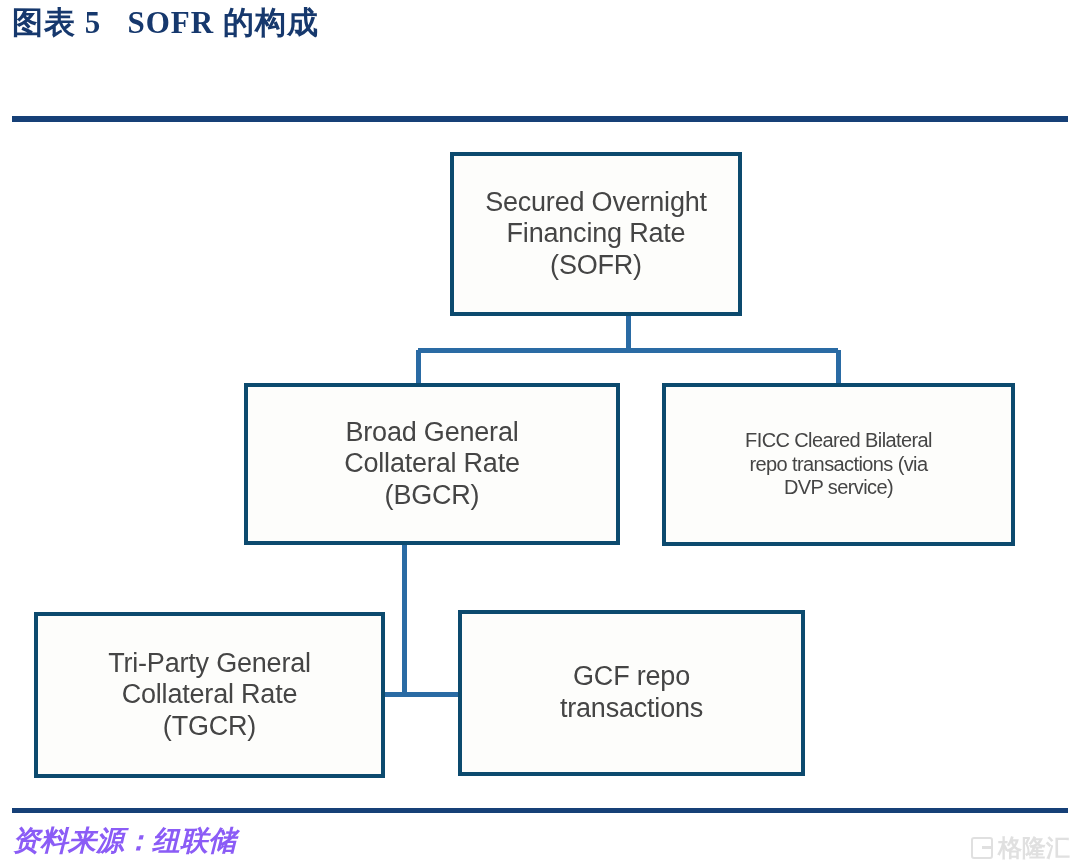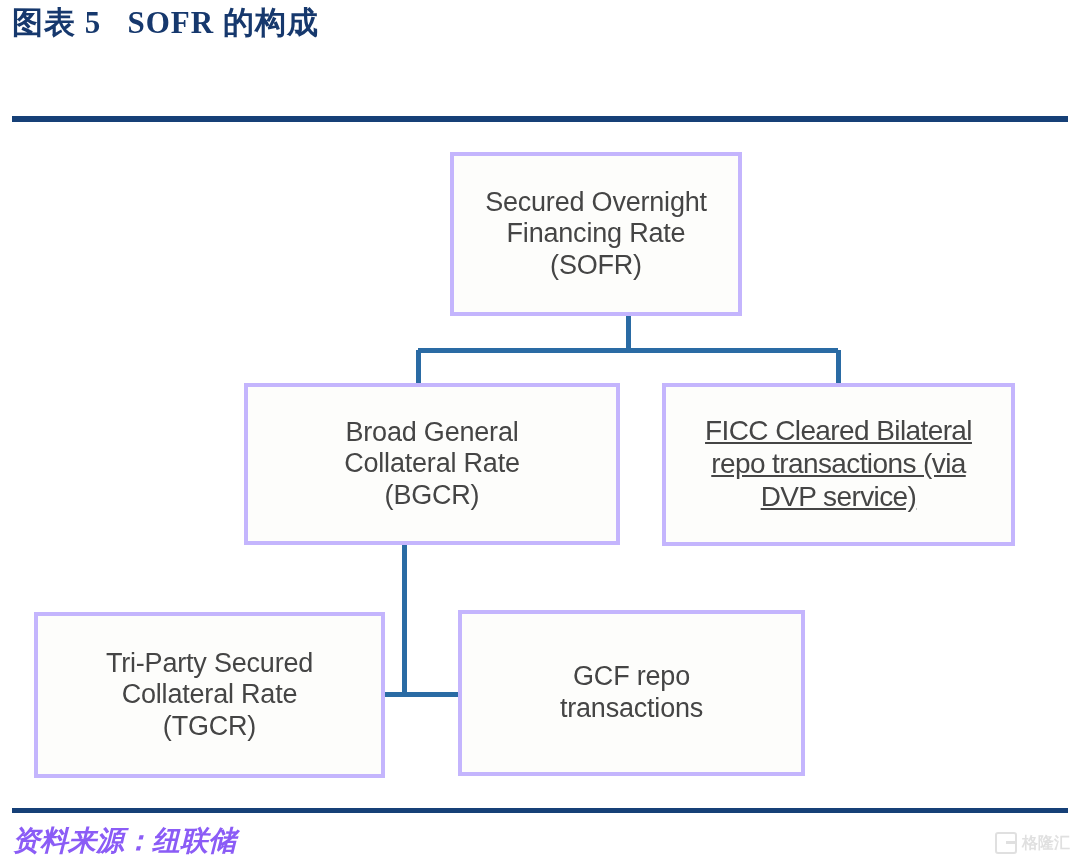--- a/index.html
+++ b/index.html
@@ -45,36 +45,36 @@
     width: 1080px;
     height: 672px;
   }
   #diagram svg {
     display: block;
   }
 
   .node {
     position: absolute;
     box-sizing: border-box;
-    border: 4px solid #c4b5fd;
+    border: 4px solid #0c4a6e;
     background: #fdfdfb;
     display: flex;
     align-items: center;
     justify-content: center;
     text-align: center;
     color: #454545;
     font-size: 27px;
     line-height: 1.17;
     white-space: pre-line;
     letter-spacing: -0.2px;
   }
   #node-sofr   { left: 450px; top:  22px; width: 292px; height: 164px; }
   #node-bgcr   { left: 244px; top: 253px; width: 376px; height: 162px; }
   #node-ficc   { left: 662px; top: 253px; width: 353px; height: 163px;
-                 font-size: 28px; letter-spacing: -0.6px; text-decoration: underline; }
+                 font-size: 20px; letter-spacing: -0.6px; }
   #node-tgcr   { left:  34px; top: 482px; width: 351px; height: 166px; }
   #node-gcf    { left: 458px; top: 480px; width: 347px; height: 166px; }
 
   
   #footer-rule {
     position: absolute;
     left: 12px;
     top: 808px;
     width: 1056px;
     height: 5px;
@@ -113,21 +113,21 @@
     position: absolute;
     right: -2px;
     top: 7px;
     width: 11px;
     height: 2.5px;
     background: #9a9a9a;
   }
   #watermark .wm-text {
     font-family: "DejaVu Sans", sans-serif;
     font-weight: bold;
-    font-size: 16px;
+    font-size: 24px;
     color: #9a9a9a;
     letter-spacing: 0px;
   }
 </style>
 </head>
 <body>
 
 <div id="figure-title">图表 5   SOFR 的构成</div>
 
 <div id="title-rule"></div>
@@ -156,21 +156,21 @@
 (SOFR)</div>
 
   <div class="node" id="node-bgcr">Broad General
 Collateral Rate
 (BGCR)</div>
 
   <div class="node" id="node-ficc">FICC Cleared Bilateral
 repo transactions (via
 DVP service)</div>
 
-  <div class="node" id="node-tgcr">Tri-Party Secured
+  <div class="node" id="node-tgcr">Tri-Party General
 Collateral Rate
 (TGCR)</div>
 
   <div class="node" id="node-gcf">GCF repo
 transactions</div>
 </div>
 
 <div id="footer-rule"></div>
 
 <div id="source-note">资料来源：纽联储</div>

